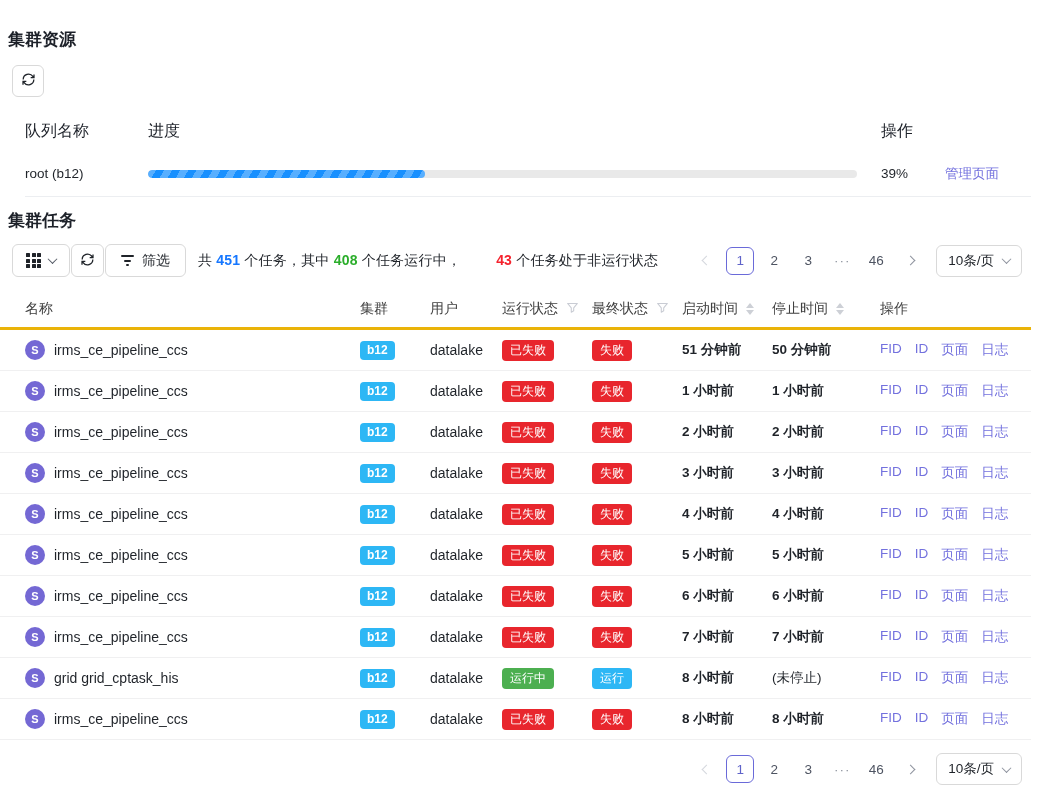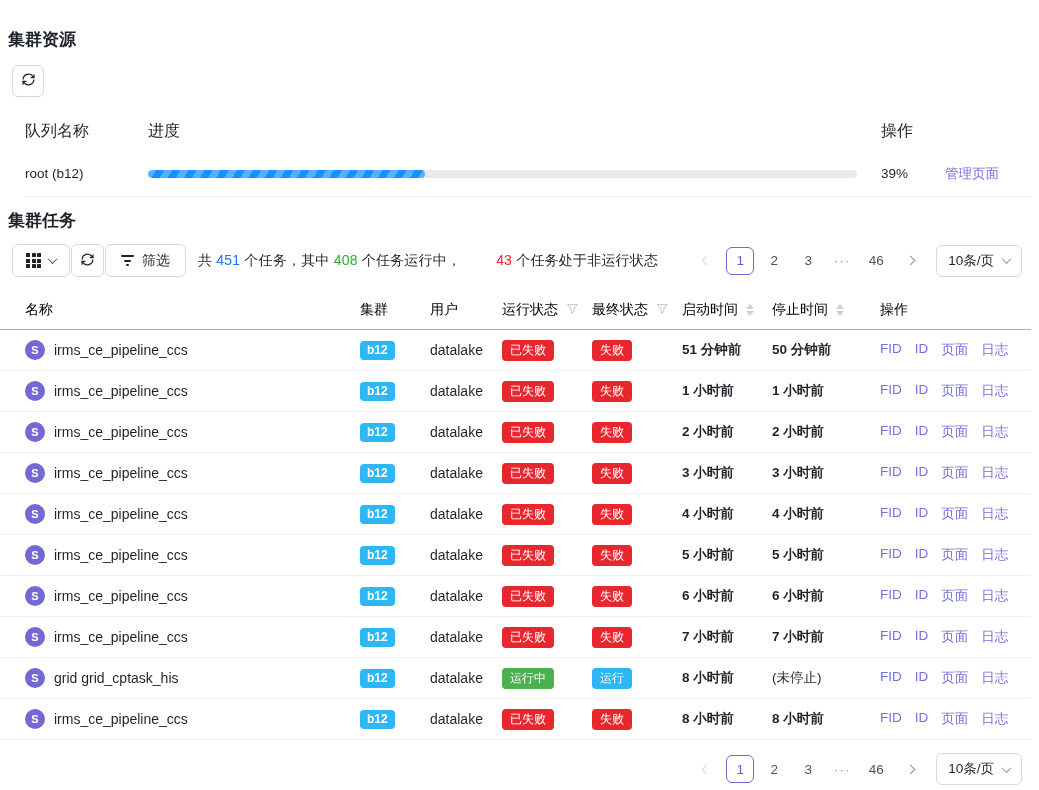--- a/index.html
+++ b/index.html
@@ -40,39 +40,39 @@
   .res-head { height:40px; font-size:16px; font-weight:500; color:#1d2129; }
   .res-row  { height:46px; font-size:13.5px; border-bottom:1px solid #eceef1; }
   .progress-track { height:8px; background:#e9e9e9; border-radius:4px; margin-right:24px; overflow:hidden; }
   .progress-fill { height:100%; border-radius:4px; background:#1890ff;
     background-image:repeating-linear-gradient(120deg, rgba(255,255,255,.28) 0 7px, transparent 7px 14px); }
   .link { color:#7371de; font-size:13.5px; text-decoration:none; cursor:pointer; }
 
   
   .toolbar { display:flex; align-items:center; margin:12px 17px 0 12px; gap:1px; }
   .summary { font-size:14px; margin-left:11px; letter-spacing:.2px; }
-  .num { font-weight:400; }
+  .num { font-weight:700; }
   .num-blue { color:#1677ff; } .num-green { color:#2bae2b; } .num-red { color:#f5222d;margin-left:35px; }
 
   
   .pager { display:flex; align-items:center; gap:6px; margin-left:auto; }
   .pg-item { min-width:28px; height:28px; display:inline-flex; align-items:center; justify-content:center;
     font-size:13.5px; color:#4e5462; border-radius:6px; cursor:pointer; }
   .pg-active { border:1px solid #6a6ad9; color:#5f63c9; }
   .pg-arrow { color:#8e939e; } .pg-disabled { color:#d4d7dd; cursor:default; }
   .pg-ellipsis { color:#8e939e; letter-spacing:1px; }
   .page-size { display:inline-flex; align-items:center; gap:9px; height:32px; padding:0 11px;
     border:1px solid #d9d9d9; border-radius:6px; font-size:13.5px; cursor:pointer; margin-left:6px; }
   .page-size .chev-down { border-color:#8e939e; }
 
   
   .task-table { margin:13px 8px 0 0; }
   .t-grid { display:grid; grid-template-columns:335px 70px 72px 90px 90px 90px 108px 1fr;
     align-items:center; padding-left:25px; }
-  .t-head { height:40px; font-size:14px; font-weight:500; color:#000000; border-bottom:1px solid #eab308; }
+  .t-head { height:40px; font-size:14px; font-weight:500; color:#404040; border-bottom:3px solid #eab308; }
   .t-head .hcell { display:flex; align-items:center; gap:8px; }
   .t-row { height:41px; font-size:14px; border-bottom:1px solid #f0f0f1; }
 
   .sorter { display:flex; flex-direction:column; gap:2px; }
   .caret-up { width:0;height:0;border-left:4px solid transparent;border-right:4px solid transparent;border-bottom:5px solid #cdd0d6; }
   .caret-dn { width:0;height:0;border-left:4px solid transparent;border-right:4px solid transparent;border-top:5px solid #cdd0d6; }
 
   .name-cell { display:flex; align-items:center; gap:9px; }
   .avatar { width:20px; height:20px; border-radius:50%; background:#7468d4; color:#fff;
     font-size:11px; font-weight:700; display:flex; align-items:center; justify-content:center; }

